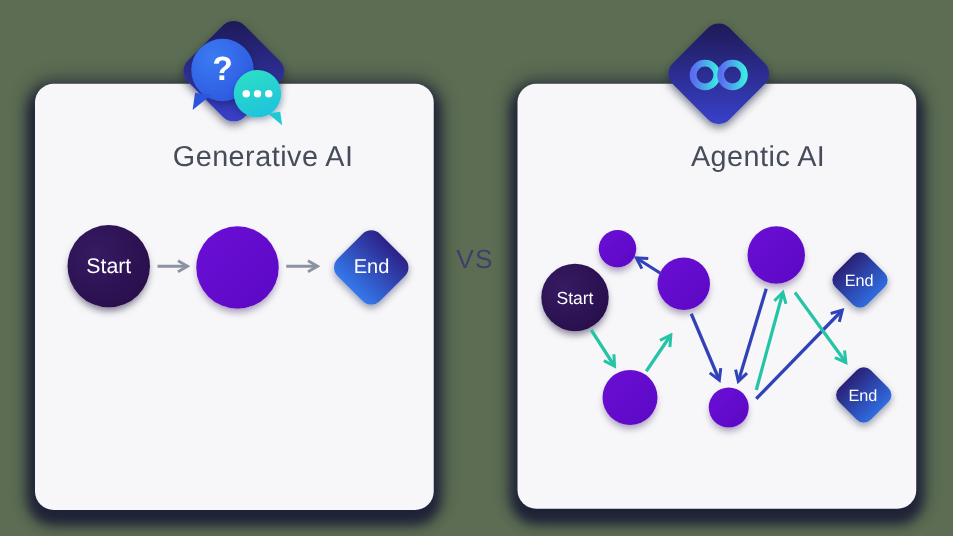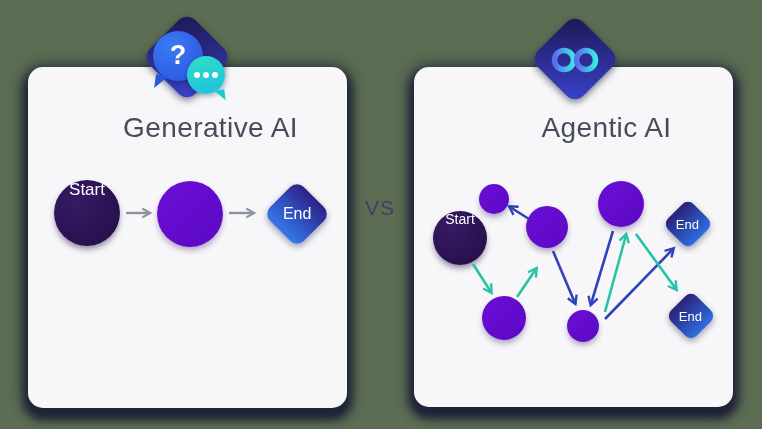--- a/index.html
+++ b/index.html
@@ -10,21 +10,21 @@
   }
   .card{
     position:absolute;top:67px;width:319px;border-radius:15px;
     background:var(--card_bg,#f7f7f9);
     box-shadow:0 7px 9px 5px var(--shadow,#1f2337), 0 2px 14px 6px rgba(31,35,55,.45);
   }
   #left-card{left:28px;height:341px;}
   #right-card{left:414px;height:340px;}
   .panel-title{
     position:absolute;top:112px;width:365px;text-align:center;
-    font-size:28px;font-weight:400;letter-spacing:.4px;color:var(--title_text,#474c5b);
+    font-size:23px;font-weight:400;letter-spacing:.4px;color:var(--title_text,#474c5b);
   }
   #left-title{left:28px;}
   #right-title{left:424px;}
   .vs{
     position:absolute;left:352px;top:196px;width:56px;text-align:center;
     font-size:21px;font-weight:400;letter-spacing:1px;color:#413e6a;
   }
   
   .badge-diamond{
     position:absolute;width:64px;height:64px;border-radius:12px;
@@ -59,21 +59,21 @@
     box-shadow:1px 2px 5px rgba(15,25,70,.35);
   }
   #bubble-dots::after{
     content:"";position:absolute;right:0;bottom:-7px;width:0;height:0;
     border-top:11px solid #1ec9d4;border-left:10px solid transparent;
     transform:rotate(-8deg);
   }
   .dots{position:absolute;left:0;top:16px;width:38px;display:flex;justify-content:center;gap:3px;}
   .dots i{width:6px;height:6px;border-radius:50%;background:#fff;}
   
-  .node-circle{position:absolute;border-radius:50%;display:flex;align-items:flex-start;justify-content:center;color:#fff;}
+  .node-circle{position:absolute;border-radius:50%;display:flex;align-items:center;justify-content:center;color:#fff;}
   .violet{background:linear-gradient(135deg,#6a0fd6,var(--violet,#5c08c4));box-shadow:0 4px 6px -1px rgba(50,20,90,.4);}
   .darkpurple{background:radial-gradient(circle at 35% 35%,#361a63,var(--dark_purple,#240c45));box-shadow:0 4px 6px -1px rgba(30,15,60,.5);}
   #left-start{left:54px;top:180px;width:66px;height:66px;font-size:17px;font-weight:300;}
   #left-mid{left:157px;top:181px;width:66px;height:66px;}
   #r-start{left:433px;top:211px;width:54px;height:54px;font-size:14px;font-weight:300;}
   #r-a{left:479px;top:184px;width:30px;height:30px;}
   #r-b{left:526px;top:206px;width:42px;height:42px;}
   #r-c{left:598px;top:181px;width:46px;height:46px;}
   #r-d{left:482px;top:296px;width:44px;height:44px;}
   #r-e{left:567px;top:310px;width:32px;height:32px;}

